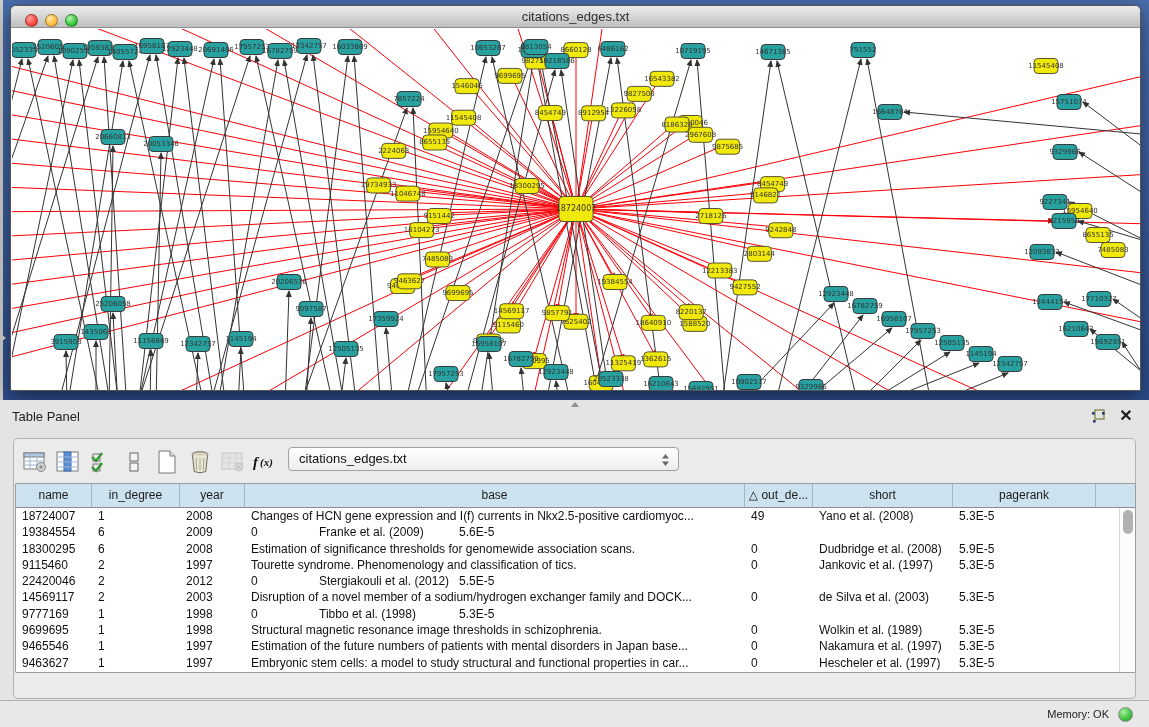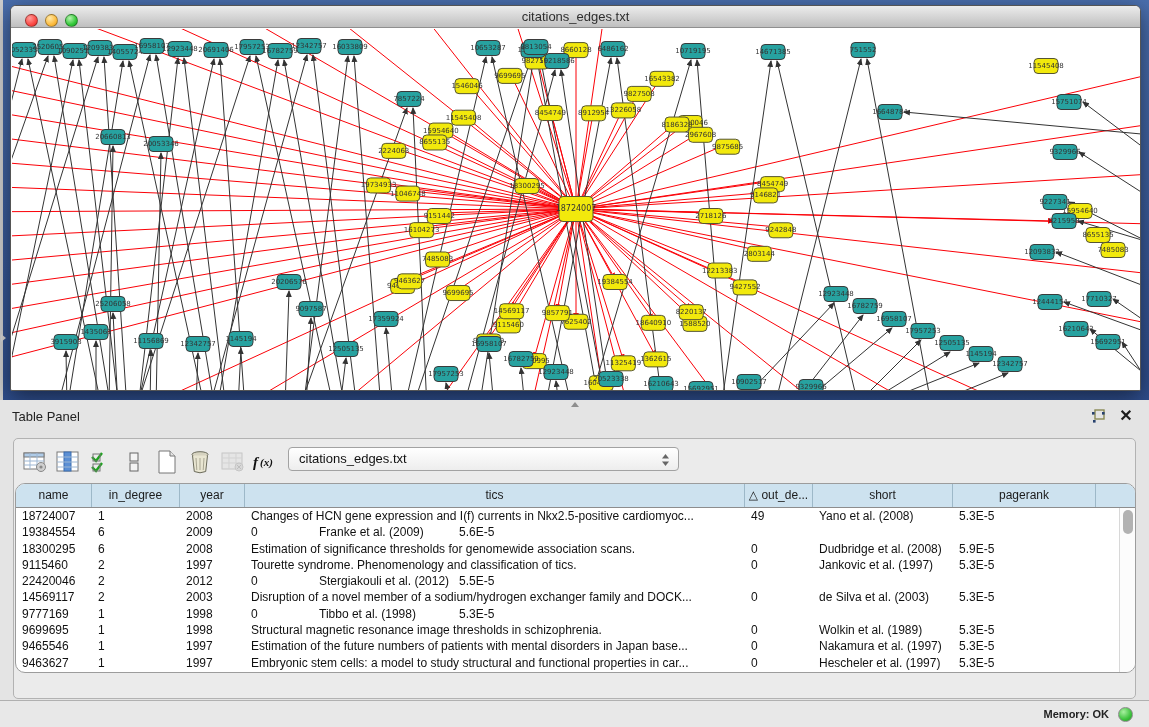--- a/index.html
+++ b/index.html
@@ -36,41 +36,41 @@
   .browser-box { position:absolute; left:13px; top:38px; width:1123px; height:261px;
              border:1px solid #b2b2b2; border-radius:5px; background:#ebebeb; }
   .toolbar { position:absolute; left:6px; top:4px; height:38px; display:flex; align-items:center; }
   .tb-btn { width:30px; height:30px; display:flex; align-items:center; justify-content:center; margin-right:3px; }
   .tb-btn svg { display:block; }
   .combo { position:absolute; left:274px; top:8px; width:391px; height:24px; border:1px solid #a2a2a2; border-radius:4px;
              background:linear-gradient(#ffffff,#ededed); font-size:13px; color:#111; line-height:22px; padding-left:10px; }
   .combo-arrows { position:absolute; right:7px; top:3px; }
 
   .tablewrap { position:absolute; left:1px; top:44px; width:1121px; height:190px; background:#fff;
-             border:1px solid #9c9c9c; border-radius:10px; overflow:hidden; }
+             border:1px solid #9c9c9c; border-radius:1px; overflow:hidden; }
   .thead { display:flex; height:24px; background:#cde2ef; border-bottom:1px solid #8d8d8d; }
   .th { font-size:12px; color:#1b1b1b; text-align:center; line-height:23px; border-right:1px solid #9db8c8;
         overflow:hidden; white-space:nowrap; }
   .trow { display:flex; height:16.3px; }
   .td { font-size:12px; color:#111; line-height:16px; padding-left:6px; overflow:hidden; white-space:nowrap; }
   .c0{width:76px}.c1{width:88px}.c2{width:65px}.c3{width:500px}.c4{width:68px}.c5{width:140px}.c6{width:143px}
   .vscroll { position:absolute; right:0; top:24px; bottom:0; width:16px; background:#fcfcfc; border-left:1px solid #d8d8d8; }
   .vthumb { position:absolute; left:2.5px; top:2px; width:10px; height:24px; background:#b2b2b2; border-radius:5px; }
 
   .tabs { position:absolute; left:0; right:0; top:236px; display:flex; justify-content:center; }
   .seg { display:flex; border:1px solid #979797; border-radius:5px; overflow:hidden; height:21px;
          box-shadow:inset 0 1px 0 rgba(255,255,255,.7);margin-top:36px; }
   .seg-btn { font-size:13px; color:#1a1a1a; background:linear-gradient(#fefefe,#eeeeee);
          padding:0 14px; line-height:20px; border-right:1px solid #a5a5a5; }
   .seg-btn:last-child { border-right:none; }
   .seg-btn.sel { background:linear-gradient(#7b7b7b,#636363); color:#ececec; }
 
   
   .statusbar { position:absolute; left:0; top:700px; width:1149px; height:27px; background:#e8e8e8;
-         border-top:1px solid #b0b0b0;font-weight:bold; }
+         border-top:1px solid #b0b0b0; }
   .mem { position:absolute; right:40px; top:7px; font-size:11px; color:#222; }
   .memdot { position:absolute; right:16px; top:6px; width:15px; height:15px; border-radius:50%;
          border:1px solid #8a8a8a; background:radial-gradient(circle at 35% 30%, #a8f0a0, #3dc23d 60%, #1e951e); }
 </style>
 </head>
 <body>
 
 <div class="stage">
 
   <div class="desktop">
@@ -788,21 +788,21 @@
             <path d="M5.5 15 L2 10.5 L9 10.5 Z" fill="#666"></path>
           </svg>
         </span>
       </div>
 
       <div class="tablewrap">
         <div class="thead" id="thead">
             <div class="th c0">name</div>
             <div class="th c1">in_degree</div>
             <div class="th c2">year</div>
-            <div class="th c3">tics</div>
+            <div class="th c3">base</div>
             <div class="th c4">△ out_de...</div>
             <div class="th c5">short</div>
             <div class="th c6">pagerank</div>
           </div>
         <div id="tbody">
             <div class="trow">
               <div class="td c0">18724007</div>
               <div class="td c1">1</div>
               <div class="td c2">2008</div>
               <div class="td c3">Changes of HCN gene expression and I(f) currents in Nkx2.5-positive cardiomyoc...</div>

